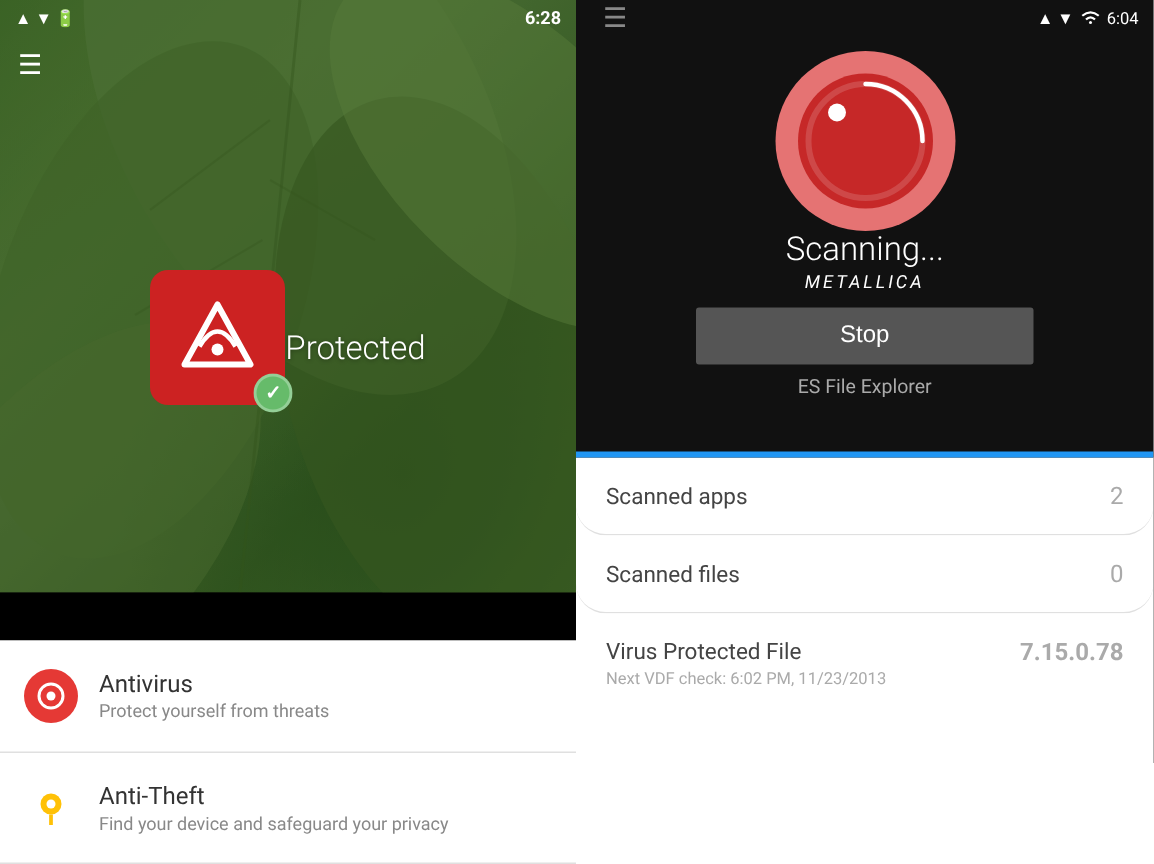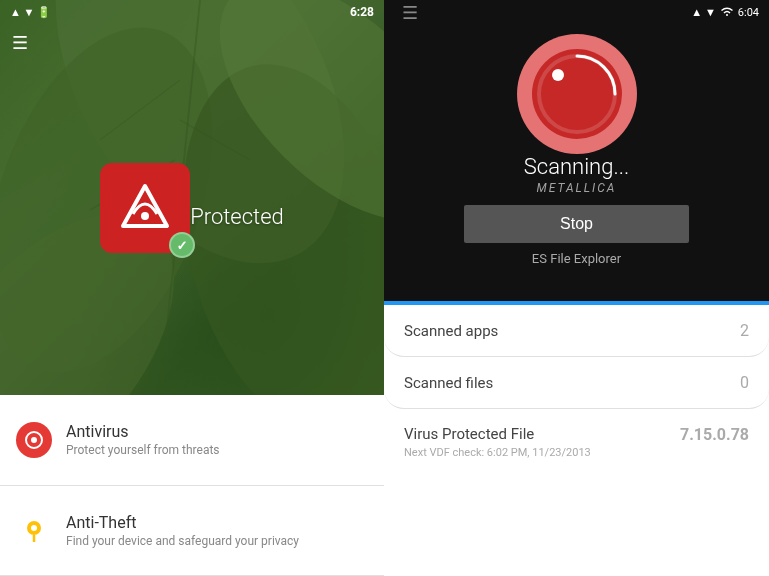--- a/index.html
+++ b/index.html
@@ -115,21 +115,21 @@
       color: white;
       font-size: 22px;
       margin-top: 16px;
       font-weight: 300;
       text-shadow: 0 1px 3px rgba(0,0,0,0.4);
     }
 
     
     .left-bottom {
       background: #f5f5f5;
-      height: 181px;
+      height: 149px;
       display: flex;
       flex-direction: column;
     }
 
     .menu-item {
       display: flex;
       align-items: center;
       padding: 12px 16px;
       border-bottom: 1px solid #e0e0e0;
       background: white;
@@ -253,21 +253,21 @@
     }
 
     .scanning-text {
       color: white;
       font-size: 22px;
       margin-top: 0;
       font-weight: 300;
     }
 
     .scanning-subtext {
-      color: #a3a3a3;
+      color: #ffffff;
       font-size: 12px;
       margin-top: 2px;
       letter-spacing: 2px;
       font-style: italic;
     }
 
     .stop-btn {
       background: #555;
       color: white;
       border: none;

